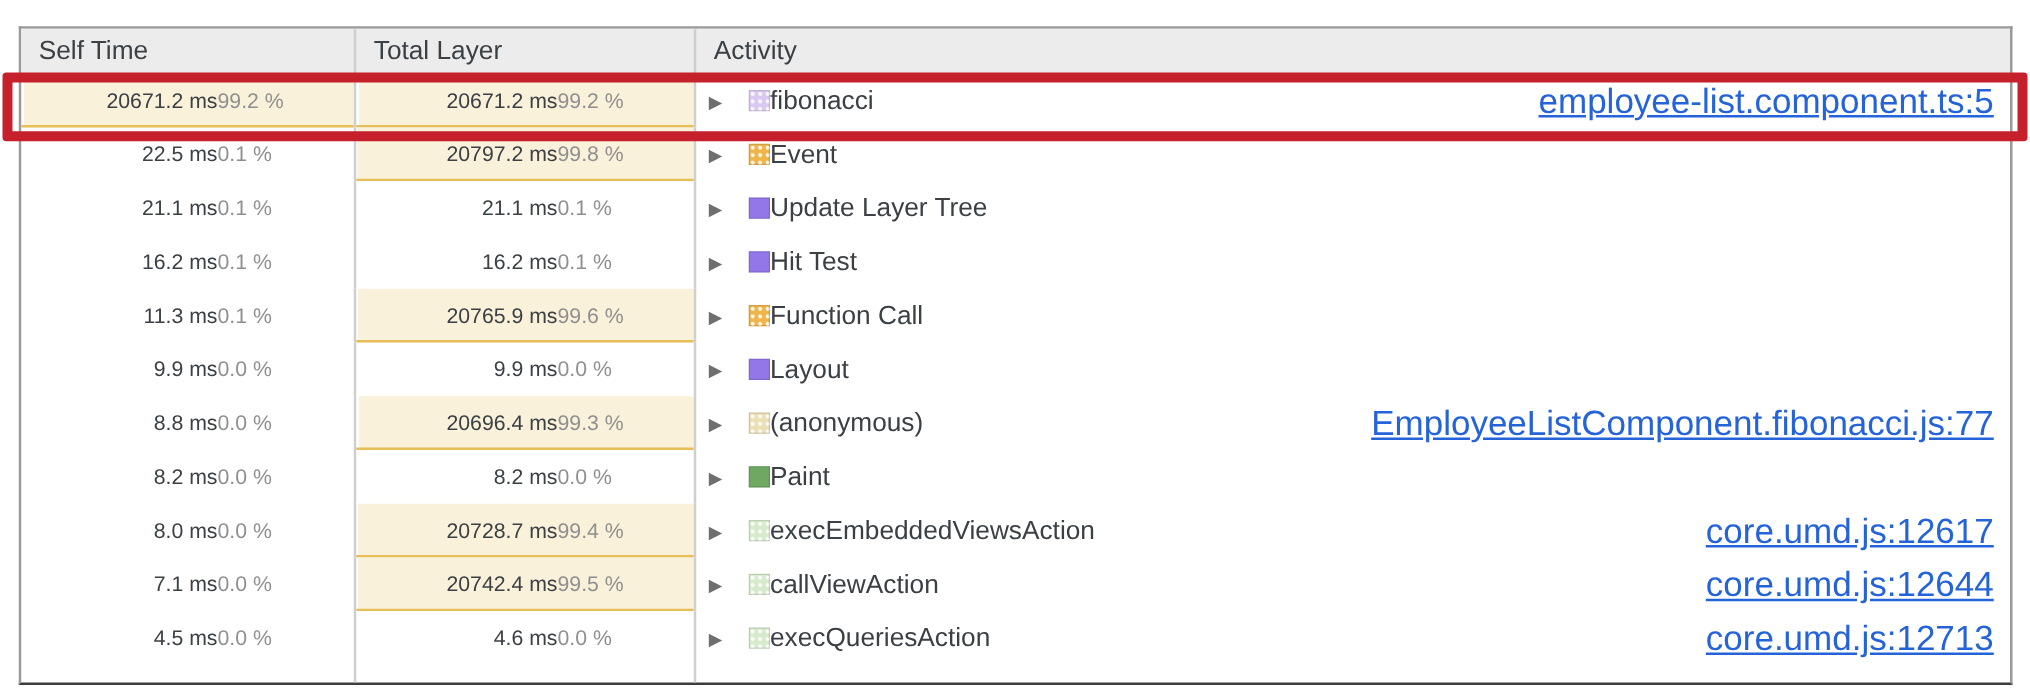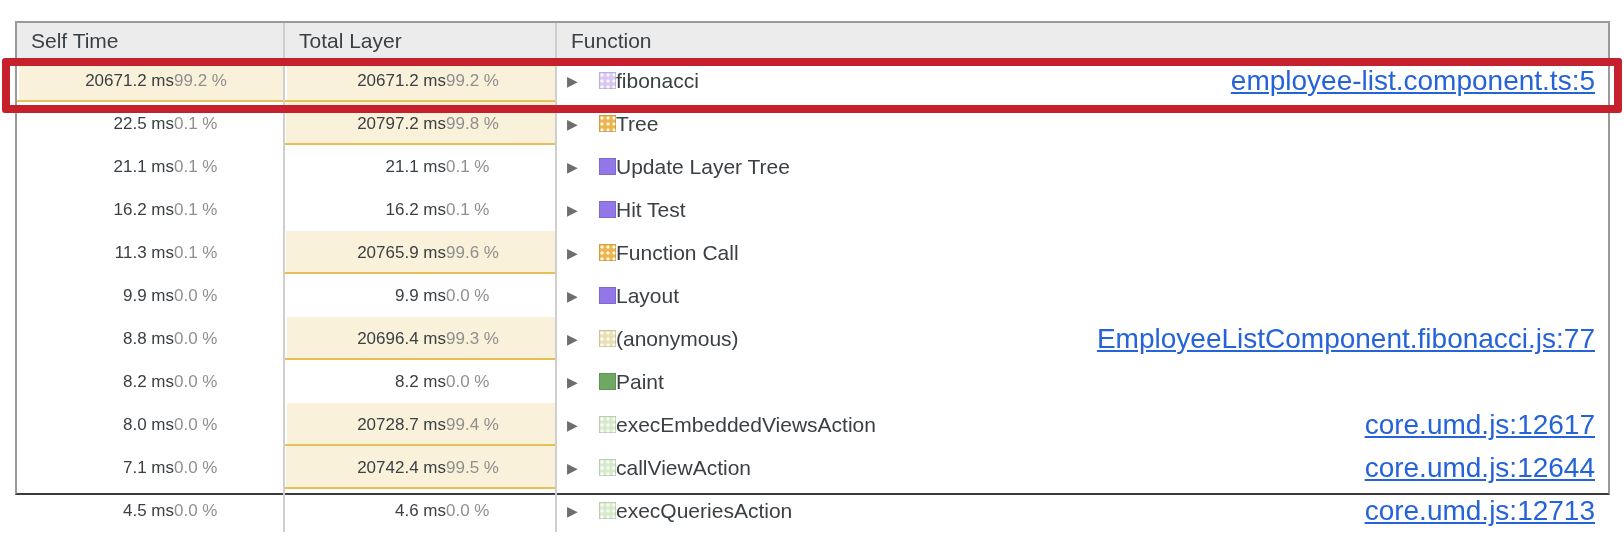--- a/index.html
+++ b/index.html
@@ -1,21 +1,21 @@
 <!DOCTYPE html>
 <html style="--header_bg: #ECECEC; --border: #9A9A9A; --border_bottom: #3C3C3C; --divider: #CFCFCF; --text: #3B4045; --muted: #8F8F8F; --highlight_bg: #FAF1DA; --highlight_border: #E7BE58; --link: #2563D9; --annotation: #C5202C; --triangle: #6E6E6E;"><head>
 <meta charset="utf-8">
 <style>
   html,body{margin:0;padding:0}
   body{
     width:1624px;height:560px;position:relative;overflow:hidden;
     background:#ffffff;font-family:"Liberation Sans",sans-serif;
   }
   .perf-table{
-    position:absolute;left:15px;top:21px;width:1595px;height:474px;
+    position:absolute;left:15px;top:21px;width:1595px;height:527px;
     box-sizing:border-box;background:#fff;display:flex;flex-direction:column;
     border:2px solid var(--border,#9a9a9a);
     border-bottom:2px solid var(--border_bottom,#3c3c3c);
   }
   .row{display:grid;grid-template-columns:266px 272px 1fr;height:43px;flex:0 0 auto}
   .row.header{height:36px;background:var(--header_bg,#ececec)}
   .row.filler{flex:1 1 auto;height:auto}
   .cell{position:relative;display:flex;align-items:center;min-width:0;box-sizing:border-box}
   .cell + .cell{border-left:2px solid var(--divider,#cfcfcf)}
   .hcell{padding-left:14px;font-size:21px;color:var(--text,#3b4045)}
@@ -47,21 +47,21 @@
   }
 </style>
 </head>
 <body>
 
 <div class="perf-table">
 
   <div class="row header">
     <div class="cell hcell">Self Time</div>
     <div class="cell hcell">Total Layer</div>
-    <div class="cell hcell">Function</div>
+    <div class="cell hcell">Activity</div>
   </div>
 
   <div class="row">
     <div class="cell time hl" style="--pct: 99.2%;">
       <span class="ms">20671.2 ms</span>
       <span class="pct">99.2 %</span>
     </div>
     <div class="cell time hl" style="--pct: 99.2%;">
       <span class="ms">20671.2 ms</span>
       <span class="pct">99.2 %</span>
@@ -79,21 +79,21 @@
       <span class="ms">22.5 ms</span>
       <span class="pct">0.1 %</span>
     </div>
     <div class="cell time hl" style="--pct: 99.8%;">
       <span class="ms">20797.2 ms</span>
       <span class="pct">99.8 %</span>
     </div>
     <div class="cell act">
       <span class="tri">▶</span>
       <span class="act-icon textured" style="--icon: #EDB54B;"></span>
-      <span class="act-label">Tree</span>
+      <span class="act-label">Event</span>
       <a class="src" href="#"></a>
     </div>
   </div>
 
   <div class="row">
     <div class="cell time">
       <span class="ms">21.1 ms</span>
       <span class="pct">0.1 %</span>
     </div>
     <div class="cell time">

